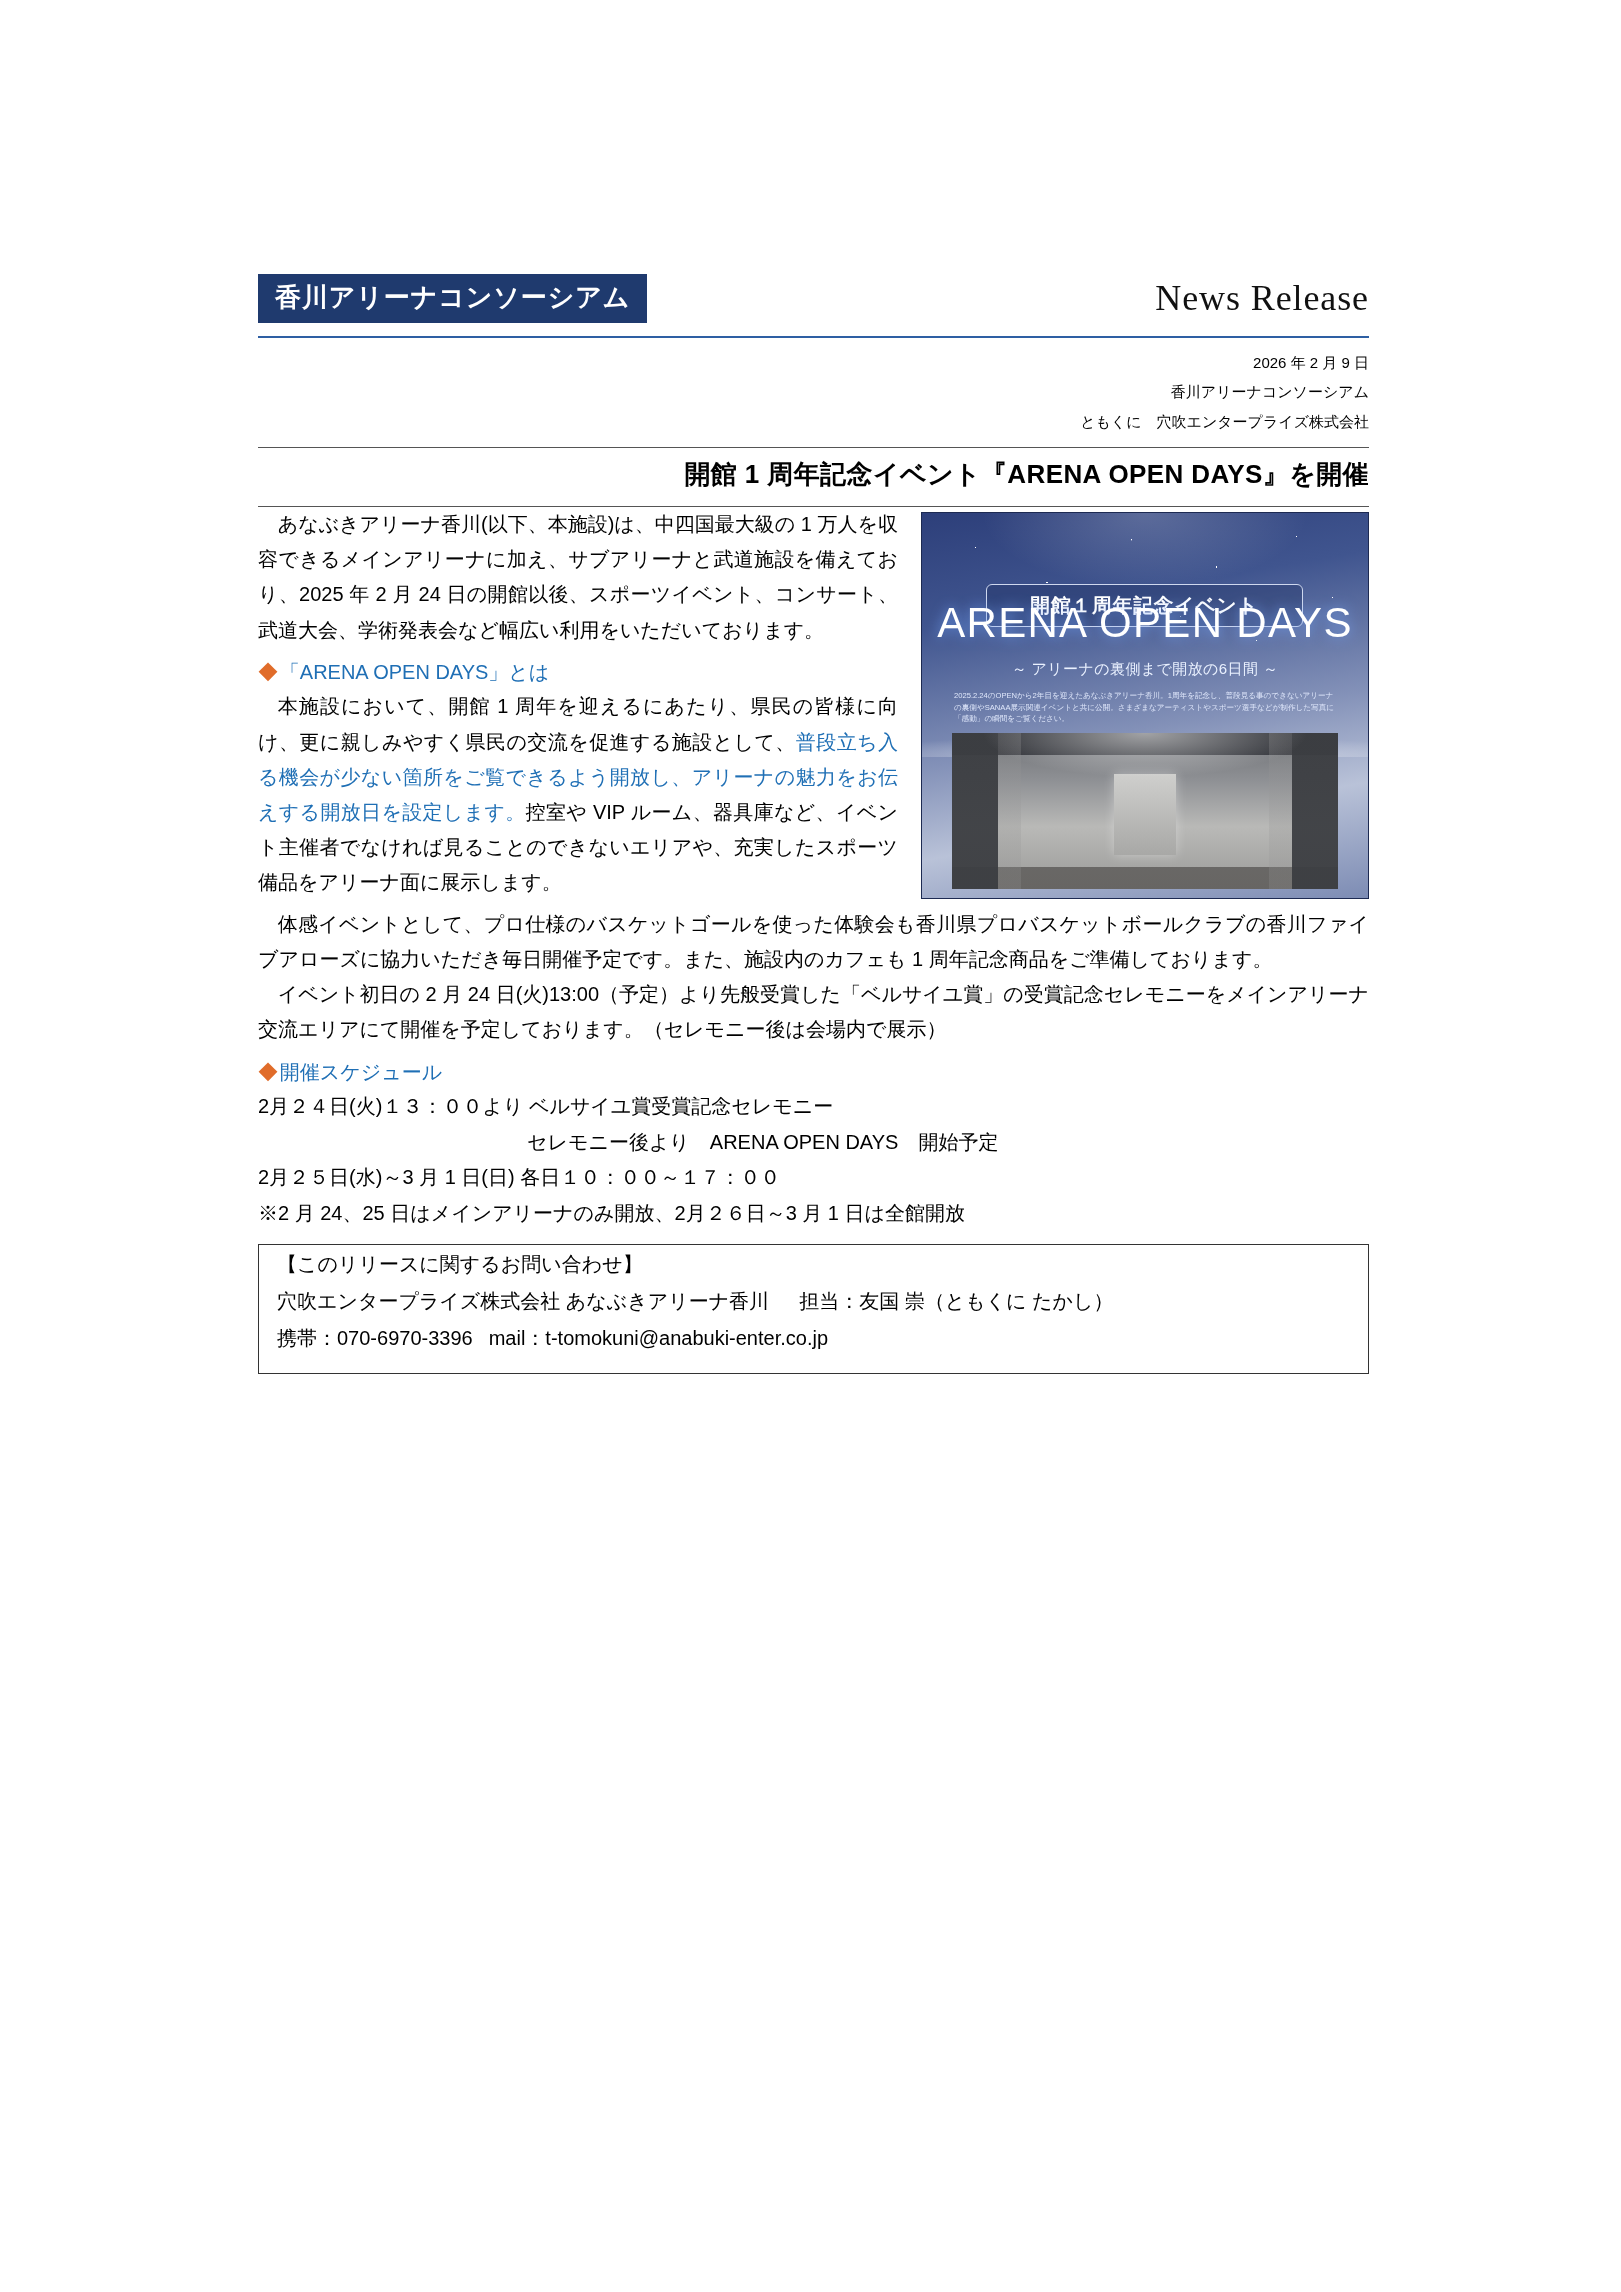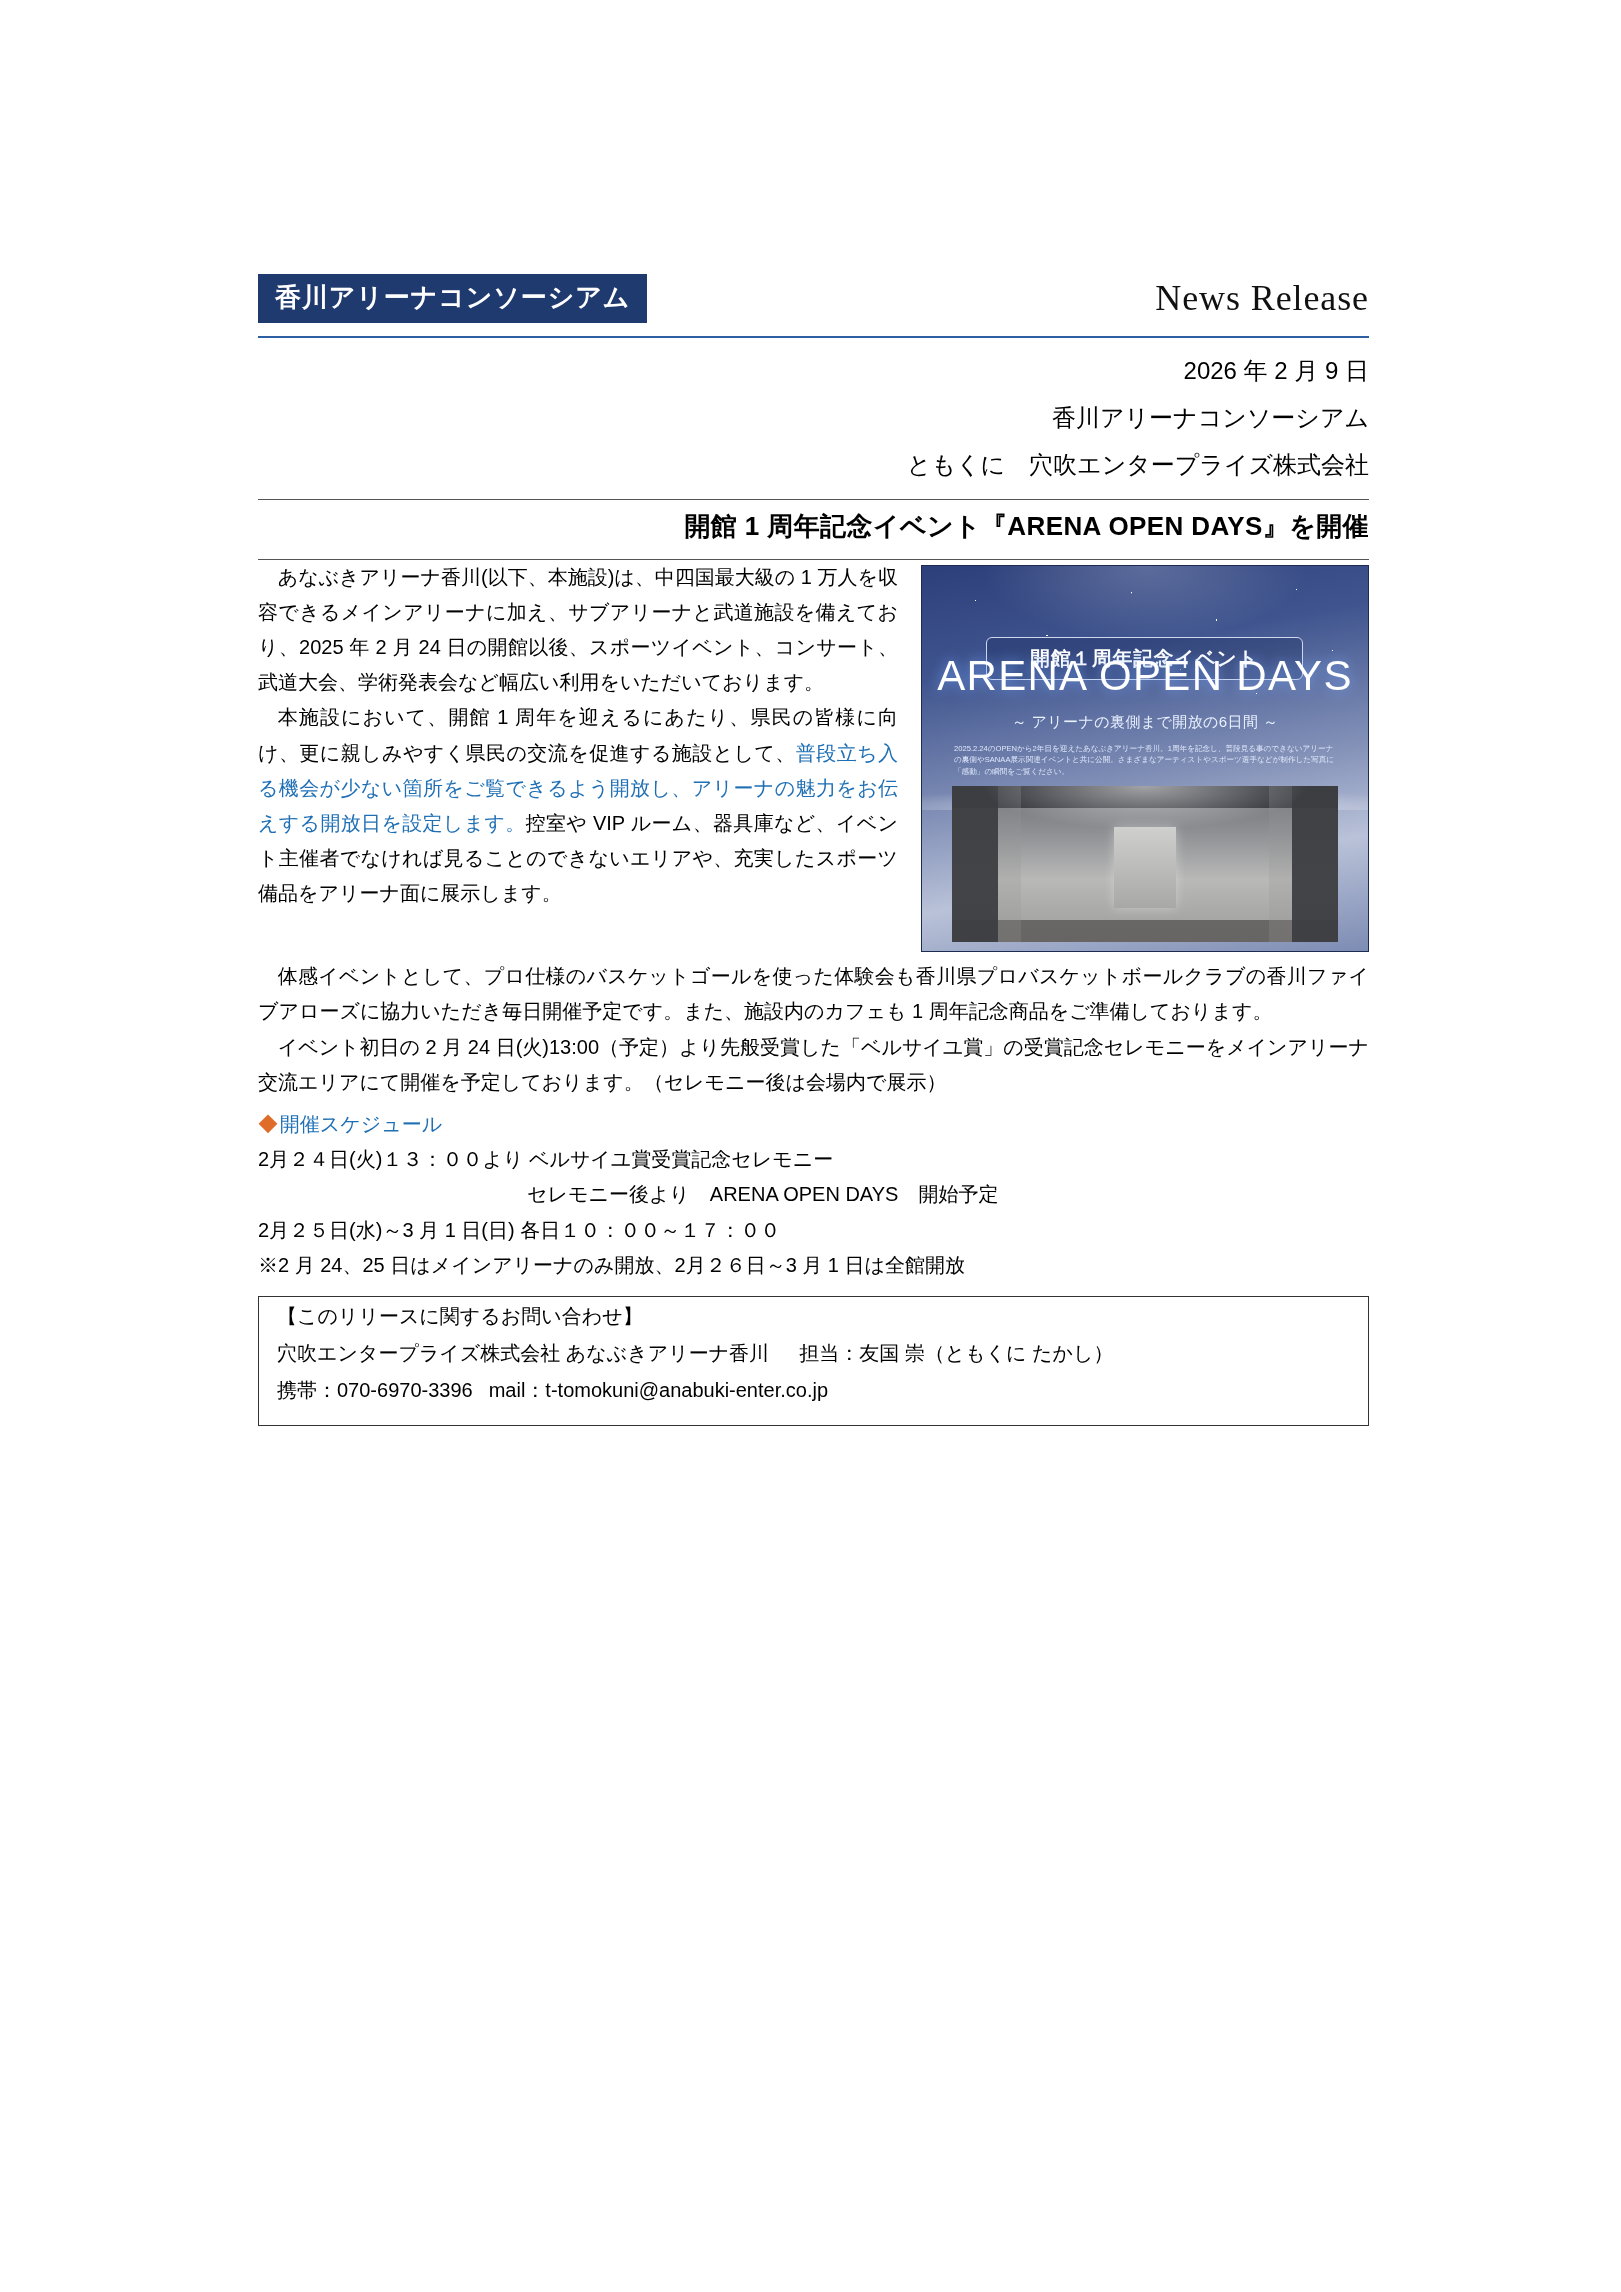--- a/index.html
+++ b/index.html
@@ -56,21 +56,21 @@
     white-space: nowrap;
   }
   .header-rule {
     border-top: 2.7px solid #2e5fa3;
     margin-top: 12.5px;
     width: 100%;
   }
 
   .meta {
     text-align: right;
-    font-size: 24px;
+    font-size: 15px;
     line-height: 1.95;
     margin-top: 10.7px;
     color: #000;
   }
 
   .title-rule {
     border-top: 0.9px solid #555;
     margin-top: 10.7px;
   }
 
@@ -273,20 +273,23 @@
         <div class="fig-wave"></div>
         <div class="fig-photo">
           <div class="corridor"></div>
           <div class="door"></div>
           <div class="glow"></div>
         </div>
       </div>
 
       <p class="body indent gap-s">あなぶきアリーナ香川(以下、本施設)は、中四国最大級の 1 万人を収容できるメインアリーナに加え、サブアリーナと武道施設を備えており、2025 年 2 月 24 日の開館以後、スポーツイベント、コンサート、武道大会、学術発表会など幅広い利用をいただいております。</p>
 
+      <div class="bullet-line">
+        <span class="diamond">◆</span><span class="bullet-accent">「ARENA OPEN DAYS」とは</span>
+      </div>
 
       <p class="body indent gap-s">
         <span>本施設において、開館 1 周年を迎えるにあたり、県民の皆様に向け、更に親しみやすく県民の交流を促進する施設として、</span><span class="accent">普段立ち入る機会が少ない箇所をご覧できるよう開放し、アリーナの魅力をお伝えする開放日を設定します。</span><span>控室や VIP ルーム、器具庫など、イベント主催者でなければ見ることのできないエリアや、充実したスポーツ備品をアリーナ面に展示します。</span>
       </p>
     </div>
 
     <p class="body indent gap-s">体感イベントとして、プロ仕様のバスケットゴールを使った体験会も香川県プロバスケットボールクラブの香川ファイブアローズに協力いただき毎日開催予定です。また、施設内のカフェも 1 周年記念商品をご準備しております。</p>
 
     <p class="body indent gap-s">イベント初日の 2 月 24 日(火)13:00（予定）より先般受賞した「ベルサイユ賞」の受賞記念セレモニーをメインアリーナ交流エリアにて開催を予定しております。（セレモニー後は会場内で展示）</p>
 

